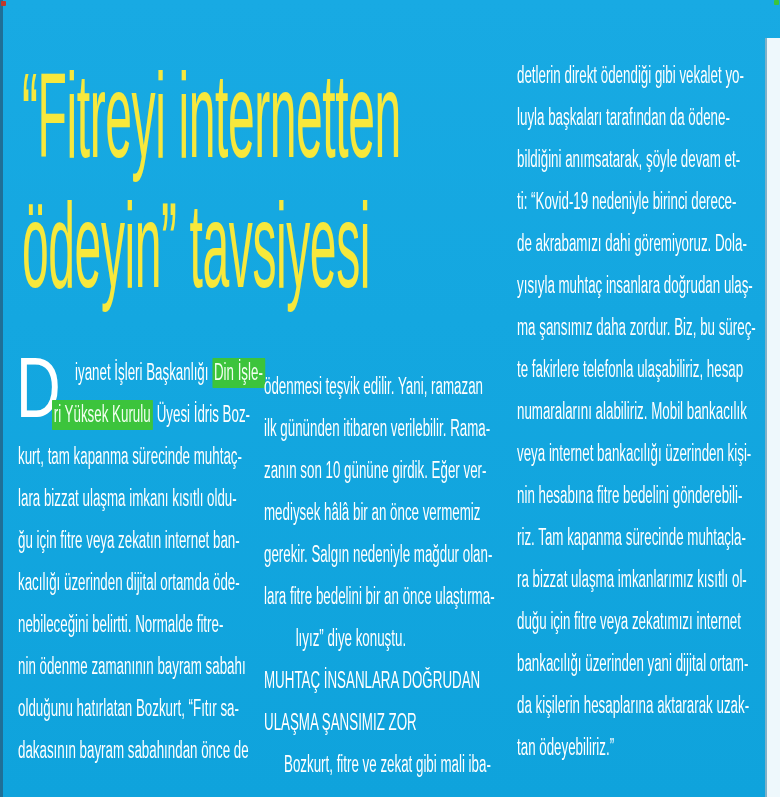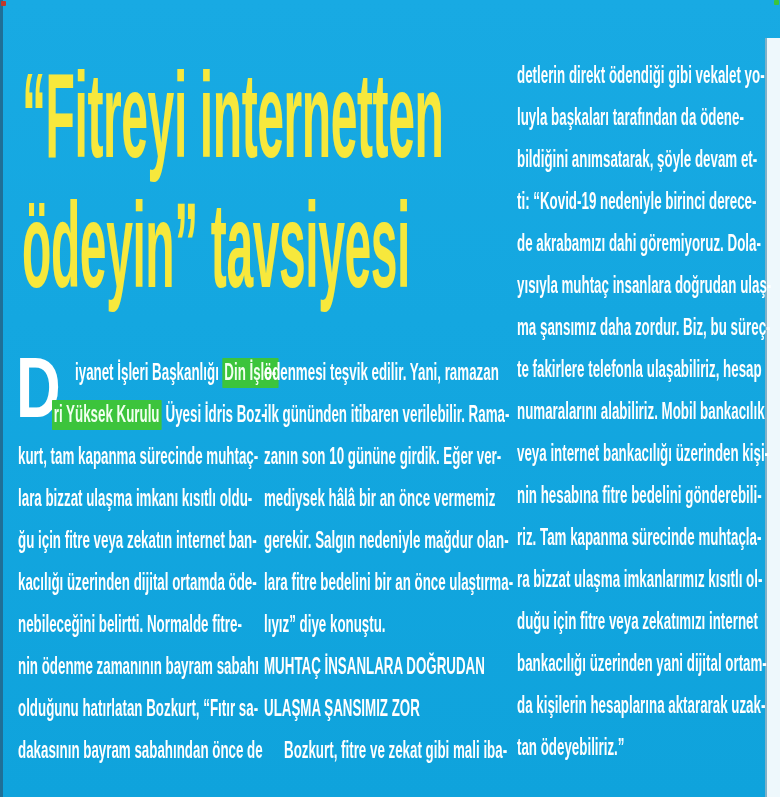--- a/index.html
+++ b/index.html
@@ -1,36 +1,36 @@
 <!DOCTYPE html>
 <html><head>
 <meta charset="utf-8">
 <style>
   html,body{margin:0;padding:0;background:#666;}
   .page{
     position:relative;width:780px;height:797px;overflow:hidden;
     background:linear-gradient(180deg,#18aae3 0%,#14a7e0 40%,#0fa3dc 100%);
-    font-family:"Liberation Sans",sans-serif;font-weight:bold;
+    font-family:"Liberation Sans",sans-serif;font-weight:normal;
   }
   .edge-left{position:absolute;left:0;top:0;width:3px;height:100%;background:#1f6f97;}
   .edge-right{position:absolute;right:0;top:38px;bottom:0;width:13px;background:#eef8fc;border-left:2px solid #7fb0c6;}
   .speck{position:absolute;width:5px;height:5px;border-radius:1px;}
   .speck-tl{left:1px;top:1px;background:#c0392b;}
   .speck-tr{right:1px;top:0;background:#3cc43c;}
 
   .headline{position:absolute;left:22px;top:50px;}
   .headline .hline{
     white-space:nowrap;font-size:120px;line-height:130px;
     transform:scaleX(0.40);transform-origin:0 50%;
     color:#f7e83c;letter-spacing:-1px;
   }
 
   .col{position:absolute;width:245px;color:#ffffff;font-size:23px;line-height:42px;margin-top:9px;}
   .col1{left:18px;top:342px;}
-  .col2{left:264px;top:342px;}
+  .col2{left:264px;top:356px;text-align:right;}
   .col3{left:517px;top:45px;width:248px;}
   .tl{white-space:nowrap;transform:scaleX(0.58);transform-origin:0 50%;height:42px;}
   .indent1{margin-left:57px;}
   .indent2{margin-left:34px;}
   .indent-par{margin-left:20px;}
   .hl{background:#3cc43c;color:#f2fff0;padding:1px 4px 3px 3px;border-radius:1px;}
   .dropcap{
     position:absolute;left:-2px;top:-7px;
     font-size:86px;line-height:86px;color:#ffffff;
     transform:scaleX(0.72);transform-origin:0 0;

